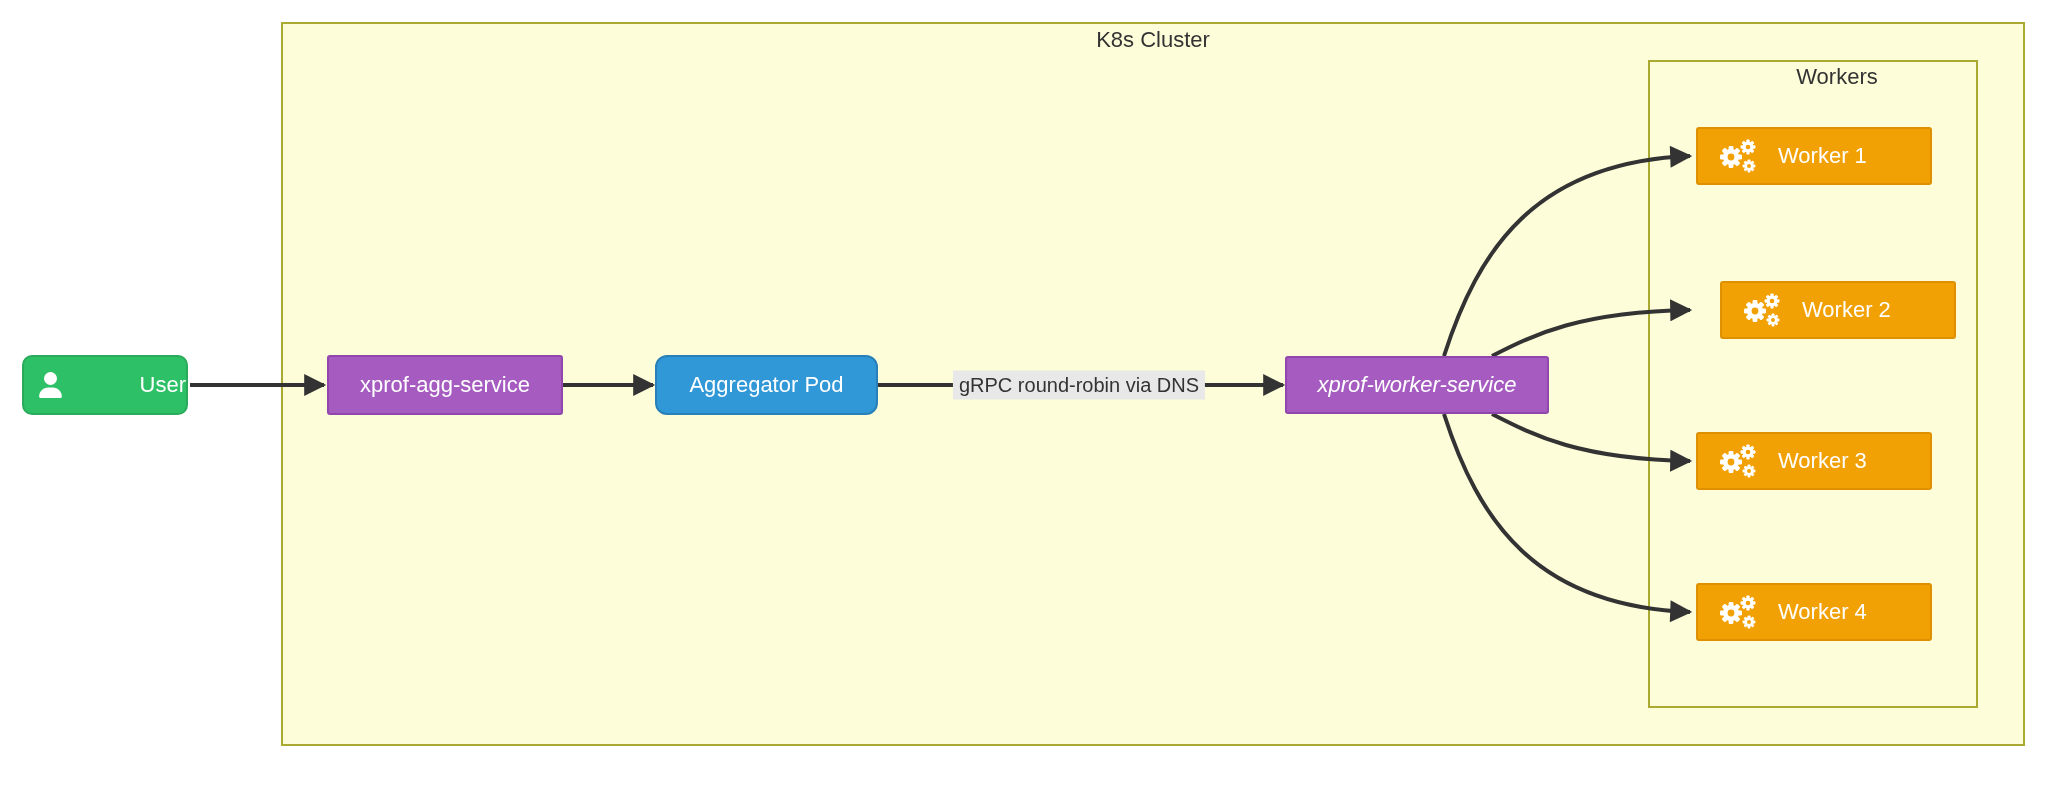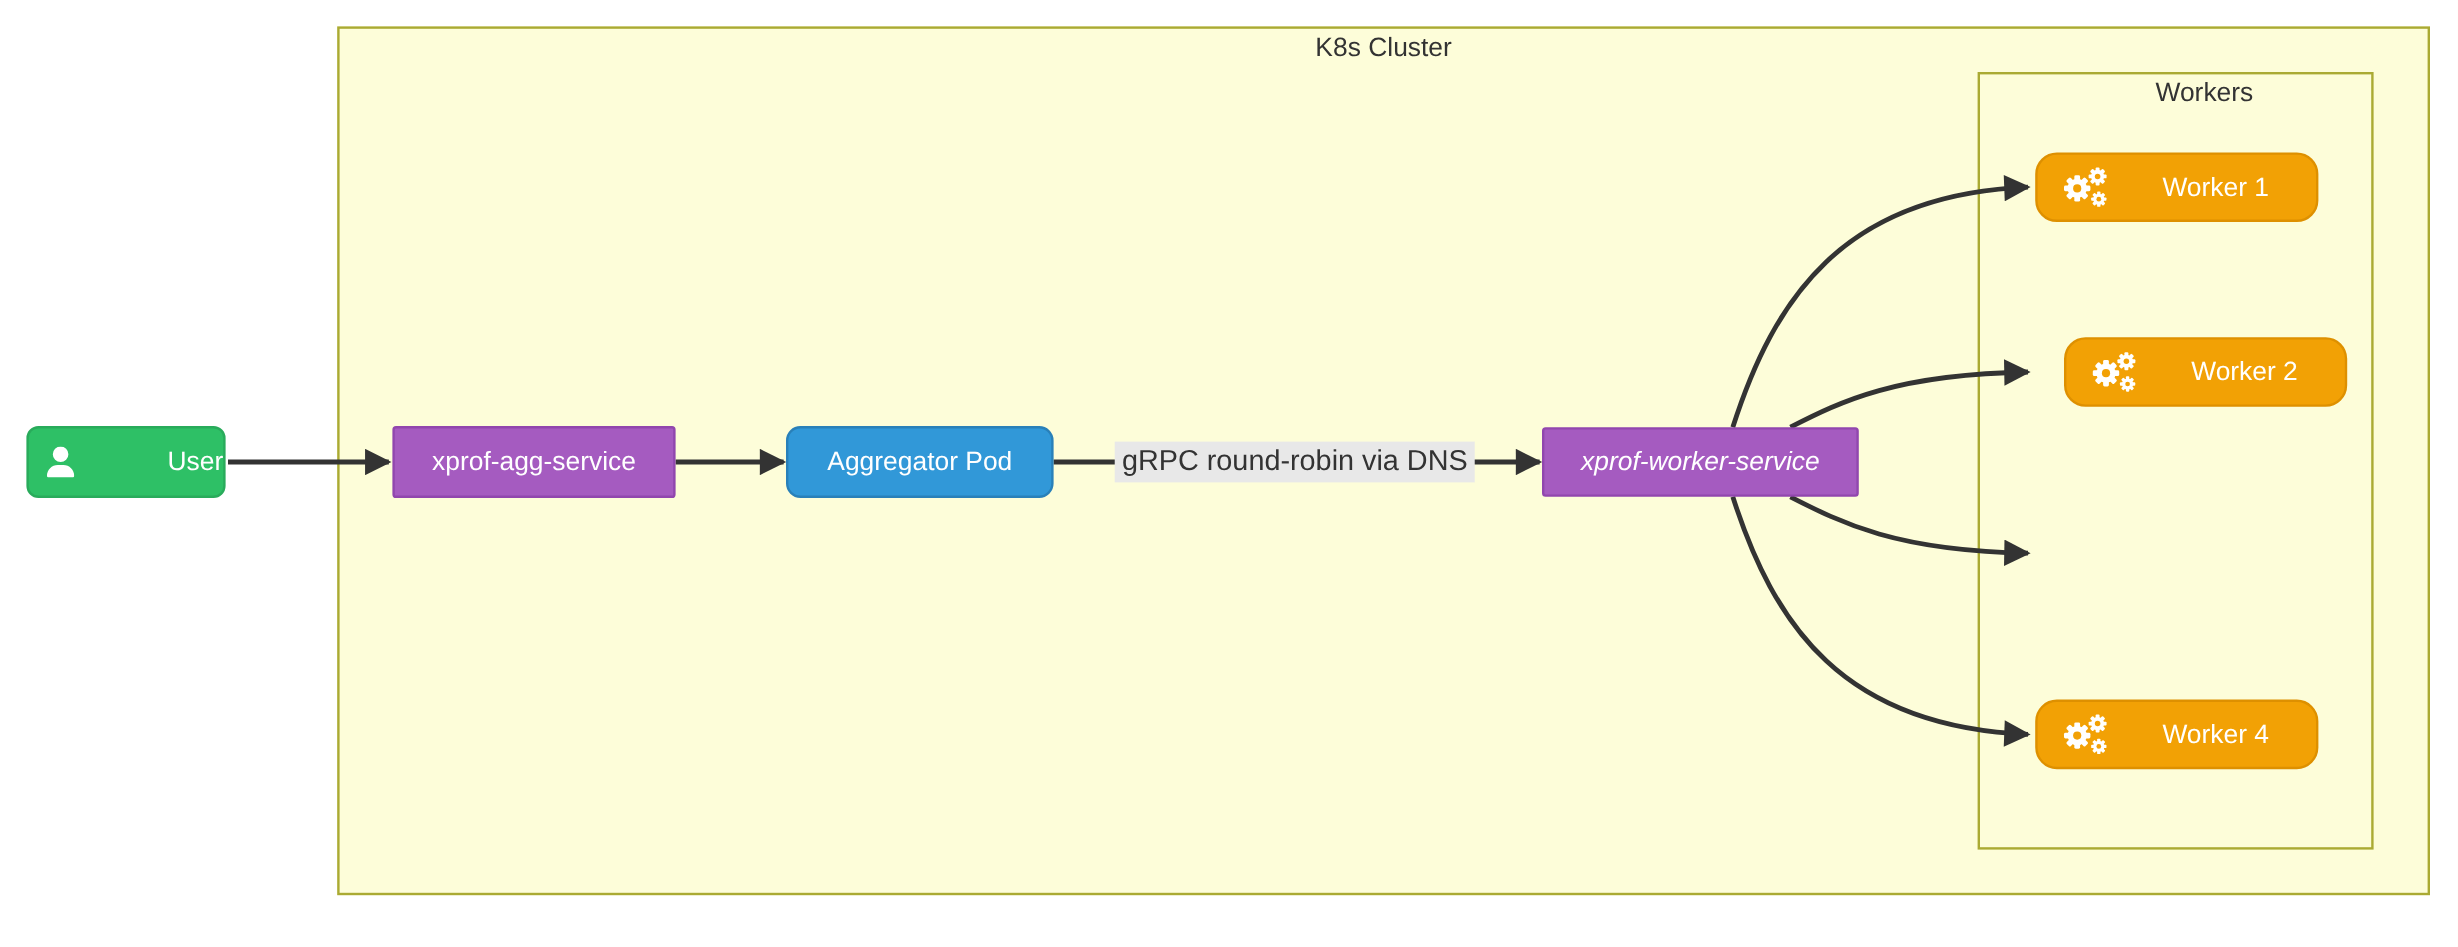--- a/index.html
+++ b/index.html
@@ -27,26 +27,26 @@
   .node-purple{
     background:var(--node-purple);border:2px solid var(--node-purple-border);
     border-radius:3px;
   }
   .node-blue{
     background:var(--node-blue);border:2px solid var(--node-blue-border);
     border-radius:12px;
   }
   .node-worker{
     background:var(--node-orange);border:2px solid var(--node-orange-border);
-    border-radius:18px;justify-content:flex-start;padding-left:20px;gap:44px;text-align:right;
+    border-radius:3px;justify-content:flex-start;padding-left:20px;gap:20px;text-align:right;
   }
   .edge-label{
     position:absolute;transform:translate(-50%,-50%);
     background:var(--edge-label-bg);color:var(--text-dark);
-    font-size:24px;padding:3px 6px;white-space:nowrap;
+    font-size:20px;padding:3px 6px;white-space:nowrap;
   }
   .icn{display:block;}
 </style>
 </head>
 <body>
 
 <div class="canvas">
 
   <div class="group" style="left:281px;top:22px;width:1744px;height:724px;"></div>
   <div class="group-title" style="left:1153px;top:27px;">K8s Cluster</div>
@@ -111,20 +111,28 @@
 
   <div class="node node-worker" style="left:1696px;top:281px;width:236px;height:58px;margin-left:24px;">
     <svg class="icn" width="40" height="36" viewBox="0 0 40 36" fill="#ffffff">
       <use href="#gear-def" transform="translate(13,19)"></use>
       <use href="#gear-def" transform="translate(30,9) scale(0.68)"></use>
       <use href="#gear-def" transform="translate(31,28) scale(0.58)"></use>
     </svg>
     <span>Worker 2</span>
   </div>
 
+  <div class="node node-worker" style="left:1696px;top:432px;width:236px;height:58px;">
+    <svg class="icn" width="40" height="36" viewBox="0 0 40 36" fill="#ffffff">
+      <use href="#gear-def" transform="translate(13,19)"></use>
+      <use href="#gear-def" transform="translate(30,9) scale(0.68)"></use>
+      <use href="#gear-def" transform="translate(31,28) scale(0.58)"></use>
+    </svg>
+    <span>Worker 3</span>
+  </div>
 
   <div class="node node-worker" style="left:1696px;top:583px;width:236px;height:58px;">
     <svg class="icn" width="40" height="36" viewBox="0 0 40 36" fill="#ffffff">
       <use href="#gear-def" transform="translate(13,19)"></use>
       <use href="#gear-def" transform="translate(30,9) scale(0.68)"></use>
       <use href="#gear-def" transform="translate(31,28) scale(0.58)"></use>
     </svg>
     <span>Worker 4</span>
   </div>
 

